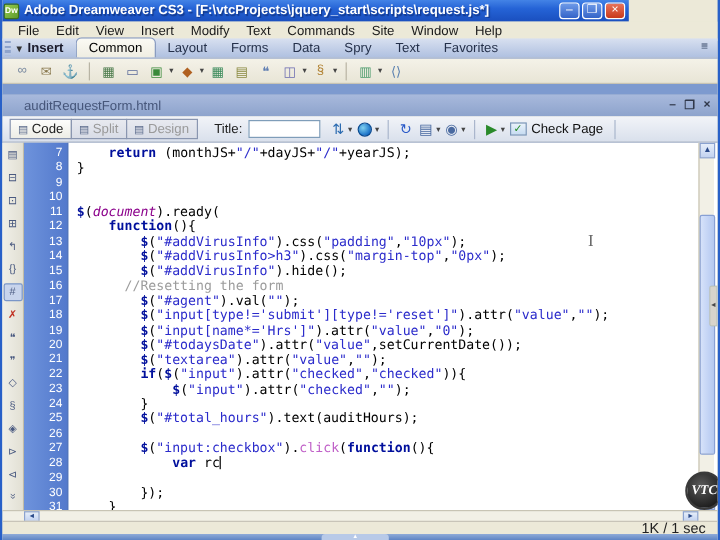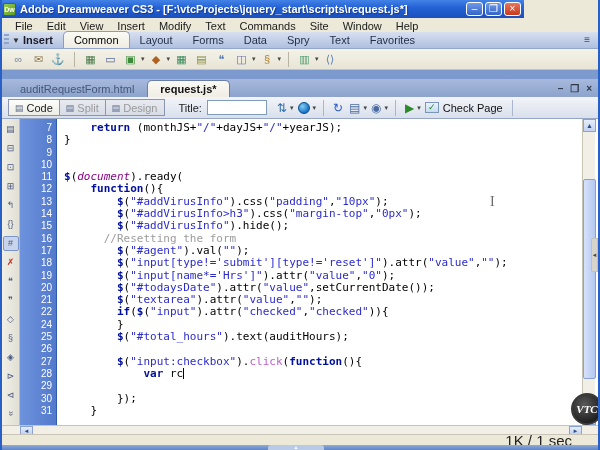--- a/index.html
+++ b/index.html
@@ -123,21 +123,21 @@
     font-family:"Liberation Serif", serif; }
 
   
   .hscroll { position:absolute; left:0; top:425px; width:596px; height:9px; background:#F2F0E6;
     border-top:1px solid #C8C4B4; }
   .hs-btn { position:absolute; top:0; width:13px; height:9px;
     background:linear-gradient(180deg,#E6EEFA,#C2D2F0); border:1px solid #8AA2D0;
     color:#2A4A8A; font-size:6px; text-align:center; line-height:8px; }
   .statusbar { position:absolute; left:0; top:434px; width:596px; height:11px;
     background:#ECE9D8; border-top:1px solid #C8C4B8; display:flex; align-items:center; }
-  .status-size { margin-left:auto; margin-right:26px; color:#222; font-size:15px; }
+  .status-size { margin-left:auto; margin-right:10px; color:#222; font-size:12px; }
   .bottomstrip { position:absolute; left:-2px; top:445px; width:600px; height:5px;
     background:linear-gradient(180deg,#8FABD8,#5F85C4); }
   .collapse-tab { position:absolute; left:268px; top:0; width:56px; height:5px;
     background:#B8CAE8; border-radius:3px 3px 0 0; color:#fff; font-size:5px;
     text-align:center; line-height:5px; }
   .side-handle { position:absolute; right:0; top:238px; width:7px; height:34px;
     background:#D8D4CC; border:1px solid #9A96; border-radius:2px 0 0 2px;
     color:#4A4A4A; font-size:6px; display:flex; align-items:center; justify-content:center; }
 </style>
 </head>
@@ -208,21 +208,20 @@
       <span class="tool-icon" style="color: rgb(74, 154, 106);">▥</span>
       <span class="tool-dd">▾</span>
       <span class="tool-icon" style="color: rgb(90, 128, 176);">⟨⟩</span>
     </div>
 
   <div class="ws-gap"></div>
 
   <div class="doctabs">
     <div id="doc-tabs" style="display:flex;align-items:flex-end;gap:1px;">
         <div class="doctab">auditRequestForm.html</div>
-        <div class="doctab active">request.js*</div>
       </div>
     <div class="doc-win-btns">
       <span>–</span>
       <span>❐</span>
       <span>×</span>
     </div>
   </div>
 
   <div class="doctoolbar">
     <div id="view-buttons" style="display:flex;">
@@ -295,20 +294,21 @@
         <div class="code-line"><span class="ln">13</span><span class="lt"><span class="tk-p">        </span><span class="tk-k">$</span><span class="tk-p">(</span><span class="tk-s">"#addVirusInfo"</span><span class="tk-p">).css(</span><span class="tk-s">"padding"</span><span class="tk-p">,</span><span class="tk-s">"10px"</span><span class="tk-p">);</span></span></div>
         <div class="code-line"><span class="ln">14</span><span class="lt"><span class="tk-p">        </span><span class="tk-k">$</span><span class="tk-p">(</span><span class="tk-s">"#addVirusInfo&gt;h3"</span><span class="tk-p">).css(</span><span class="tk-s">"margin-top"</span><span class="tk-p">,</span><span class="tk-s">"0px"</span><span class="tk-p">);</span></span></div>
         <div class="code-line"><span class="ln">15</span><span class="lt"><span class="tk-p">        </span><span class="tk-k">$</span><span class="tk-p">(</span><span class="tk-s">"#addVirusInfo"</span><span class="tk-p">).hide();</span></span></div>
         <div class="code-line"><span class="ln">16</span><span class="lt"><span class="tk-c">      //Resetting the form</span></span></div>
         <div class="code-line"><span class="ln">17</span><span class="lt"><span class="tk-p">        </span><span class="tk-k">$</span><span class="tk-p">(</span><span class="tk-s">"#agent"</span><span class="tk-p">).val(</span><span class="tk-s">""</span><span class="tk-p">);</span></span></div>
         <div class="code-line"><span class="ln">18</span><span class="lt"><span class="tk-p">        </span><span class="tk-k">$</span><span class="tk-p">(</span><span class="tk-s">"input[type!='submit'][type!='reset']"</span><span class="tk-p">).attr(</span><span class="tk-s">"value"</span><span class="tk-p">,</span><span class="tk-s">""</span><span class="tk-p">);</span></span></div>
         <div class="code-line"><span class="ln">19</span><span class="lt"><span class="tk-p">        </span><span class="tk-k">$</span><span class="tk-p">(</span><span class="tk-s">"input[name*='Hrs']"</span><span class="tk-p">).attr(</span><span class="tk-s">"value"</span><span class="tk-p">,</span><span class="tk-s">"0"</span><span class="tk-p">);</span></span></div>
         <div class="code-line"><span class="ln">20</span><span class="lt"><span class="tk-p">        </span><span class="tk-k">$</span><span class="tk-p">(</span><span class="tk-s">"#todaysDate"</span><span class="tk-p">).attr(</span><span class="tk-s">"value"</span><span class="tk-p">,setCurrentDate());</span></span></div>
         <div class="code-line"><span class="ln">21</span><span class="lt"><span class="tk-p">        </span><span class="tk-k">$</span><span class="tk-p">(</span><span class="tk-s">"textarea"</span><span class="tk-p">).attr(</span><span class="tk-s">"value"</span><span class="tk-p">,</span><span class="tk-s">""</span><span class="tk-p">);</span></span></div>
         <div class="code-line"><span class="ln">22</span><span class="lt"><span class="tk-p">        </span><span class="tk-k">if</span><span class="tk-p">(</span><span class="tk-k">$</span><span class="tk-p">(</span><span class="tk-s">"input"</span><span class="tk-p">).attr(</span><span class="tk-s">"checked"</span><span class="tk-p">,</span><span class="tk-s">"checked"</span><span class="tk-p">)){</span></span></div>
+        <div class="code-line"><span class="ln">23</span><span class="lt"><span class="tk-p">            </span><span class="tk-k">$</span><span class="tk-p">(</span><span class="tk-s">"input"</span><span class="tk-p">).attr(</span><span class="tk-s">"checked"</span><span class="tk-p">,</span><span class="tk-s">""</span><span class="tk-p">);</span></span></div>
         <div class="code-line"><span class="ln">24</span><span class="lt"><span class="tk-p">        }</span></span></div>
         <div class="code-line"><span class="ln">25</span><span class="lt"><span class="tk-p">        </span><span class="tk-k">$</span><span class="tk-p">(</span><span class="tk-s">"#total_hours"</span><span class="tk-p">).text(auditHours);</span></span></div>
         <div class="code-line"><span class="ln">26</span></div>
         <div class="code-line"><span class="ln">27</span><span class="lt"><span class="tk-p">        </span><span class="tk-k">$</span><span class="tk-p">(</span><span class="tk-s">"input:checkbox"</span><span class="tk-p">).</span><span class="tk-e">click</span><span class="tk-p">(</span><span class="tk-k">function</span><span class="tk-p">(){</span></span></div>
         <div class="code-line"><span class="ln">28</span><span class="lt"><span class="tk-p">            </span><span class="tk-k">var</span><span class="tk-p"> rc</span><span class="caret"></span></span></div>
         <div class="code-line"><span class="ln">29</span><span class="lt"></span></div>
         <div class="code-line"><span class="ln">30</span><span class="lt"><span class="tk-p">        });</span></span></div>
         <div class="code-line"><span class="ln">31</span><span class="lt"><span class="tk-p">    }</span></span></div>
       </div>
     <div class="vscroll">

